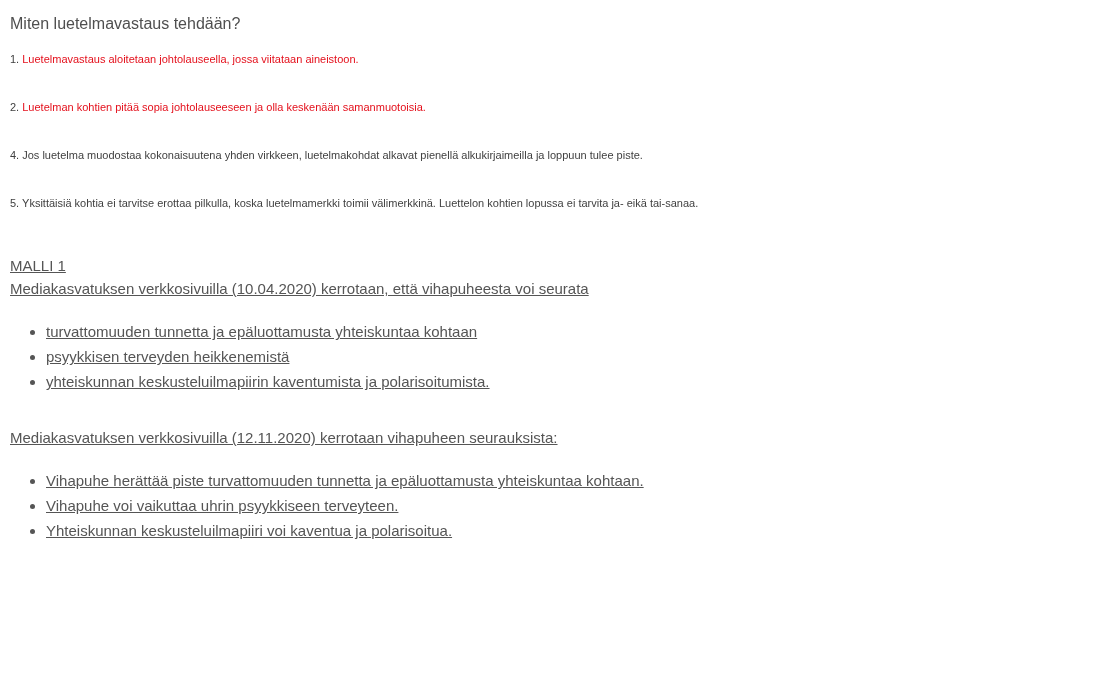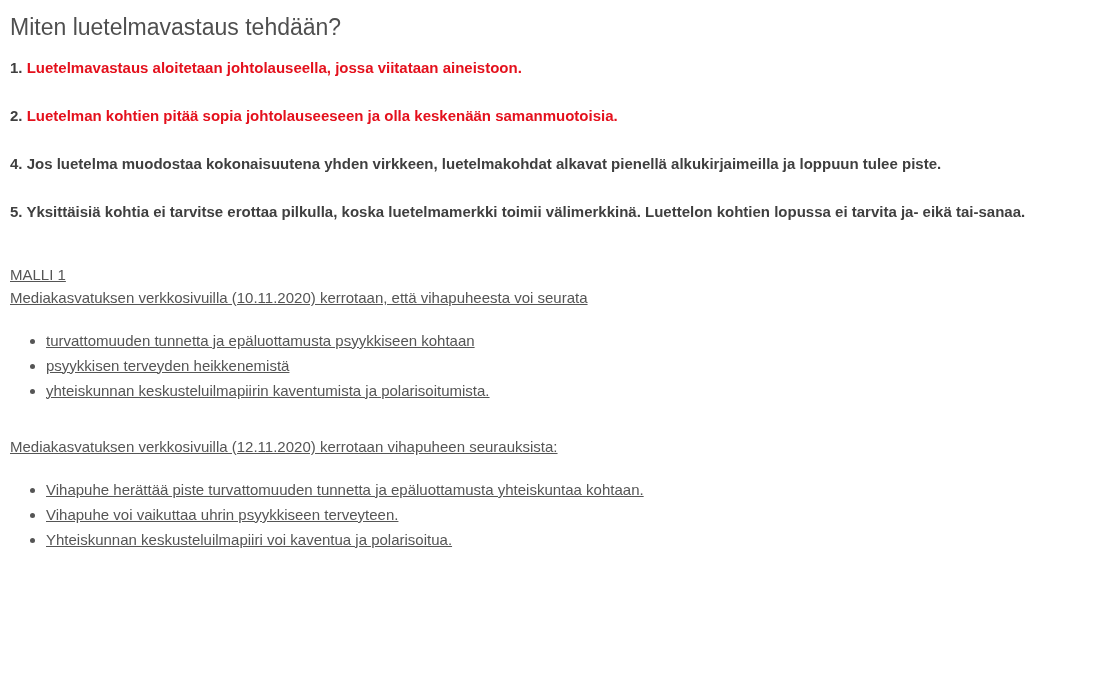--- a/index.html
+++ b/index.html
@@ -17,31 +17,31 @@
     width:1103px;
     min-height:697px;
     font-family:"Liberation Sans","DejaVu Sans",sans-serif;
     -webkit-font-smoothing:antialiased;
   }
   .content{
     padding:10px 14px 0 10px;
     box-sizing:border-box;
   }
   h1.page-title{
-    font-size:23px;
+    font-size:16px;
     font-weight:400;
     color:var(--title-gray);
     margin:4px 0 12px 0;
     line-height:1.2;
   }
   .rules{margin:0;}
   p.rule{
     margin:12px 0 20px 0;
-    font-size:15px;
-    font-weight:700;
+    font-size:11px;
+    font-weight:400;
     line-height:28px;
     color:var(--body-dark);
     max-width:1080px;
   }
   p.rule .rule-num{color:var(--body-dark);}
   p.rule.red .rule-text{color:var(--accent-red);}
   .example{
     margin-top:37px;
     color:var(--body-gray);
     font-size:15px;
@@ -86,23 +86,23 @@
       <span class="rule-text">Jos luetelma muodostaa kokonaisuutena yhden virkkeen, luetelmakohdat alkavat pienellä alkukirjaimeilla ja loppuun tulee piste.</span>
     </p>
     <p class="rule">
       <span class="rule-num">5.</span>
       <span class="rule-text">Yksittäisiä kohtia ei tarvitse erottaa pilkulla, koska luetelmamerkki toimii välimerkkinä. Luettelon kohtien lopussa ei tarvita ja- eikä tai-sanaa.</span>
     </p>
   </div>
 
   <div class="example">
     <p>MALLI 1</p>
-    <p>Mediakasvatuksen verkkosivuilla (10.11.2020) kerrotaan, että vihapuheesta voi seurata</p>
+    <p>Mediakasvatuksen verkkosivuilla (10.04.2020) kerrotaan, että vihapuheesta voi seurata</p>
     <ul>
-      <li>turvattomuuden tunnetta ja epäluottamusta psyykkiseen kohtaan</li>
+      <li>turvattomuuden tunnetta ja epäluottamusta yhteiskuntaa kohtaan</li>
       <li>psyykkisen terveyden heikkenemistä</li>
       <li>yhteiskunnan keskusteluilmapiirin kaventumista ja polarisoitumista.</li>
     </ul>
   </div>
 
   <div class="example second">
     <p>Mediakasvatuksen verkkosivuilla (12.11.2020) kerrotaan vihapuheen seurauksista:</p>
     <ul>
       <li>Vihapuhe herättää piste turvattomuuden tunnetta ja epäluottamusta yhteiskuntaa kohtaan.</li>
       <li>Vihapuhe voi vaikuttaa uhrin psyykkiseen terveyteen.</li>

